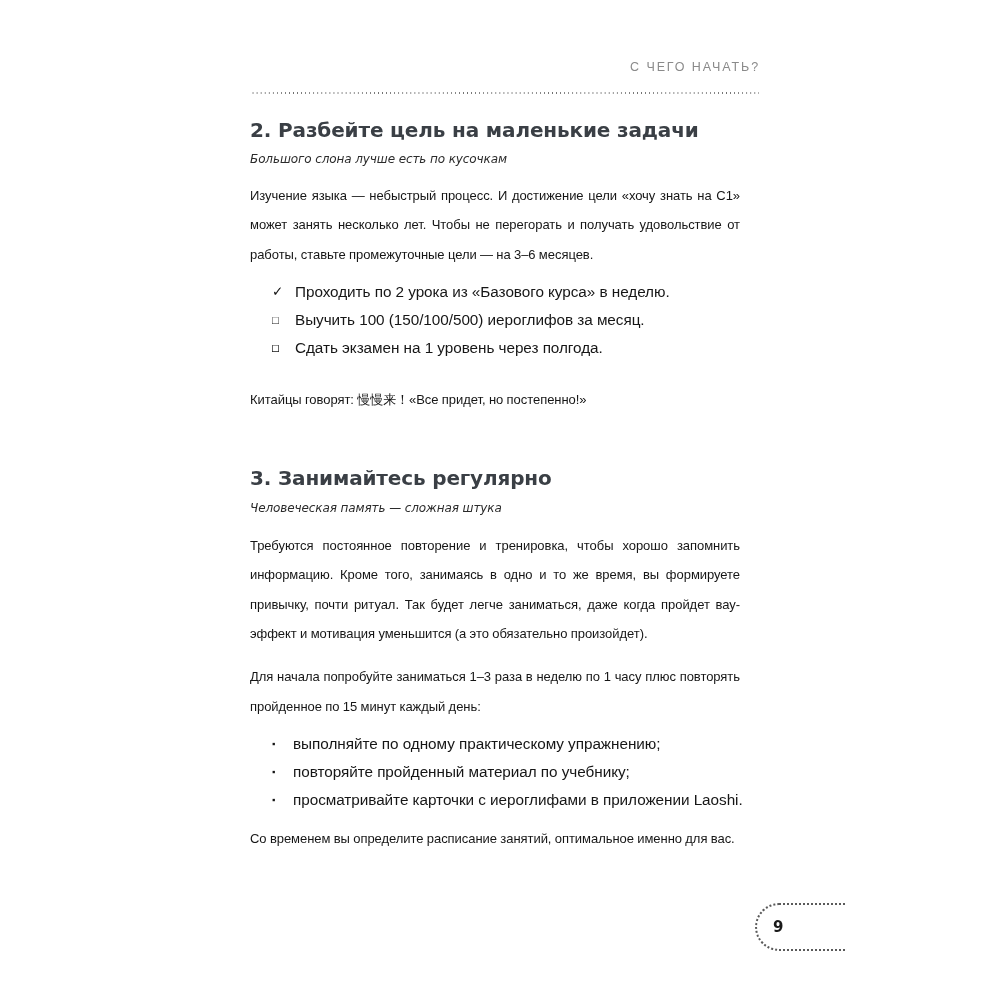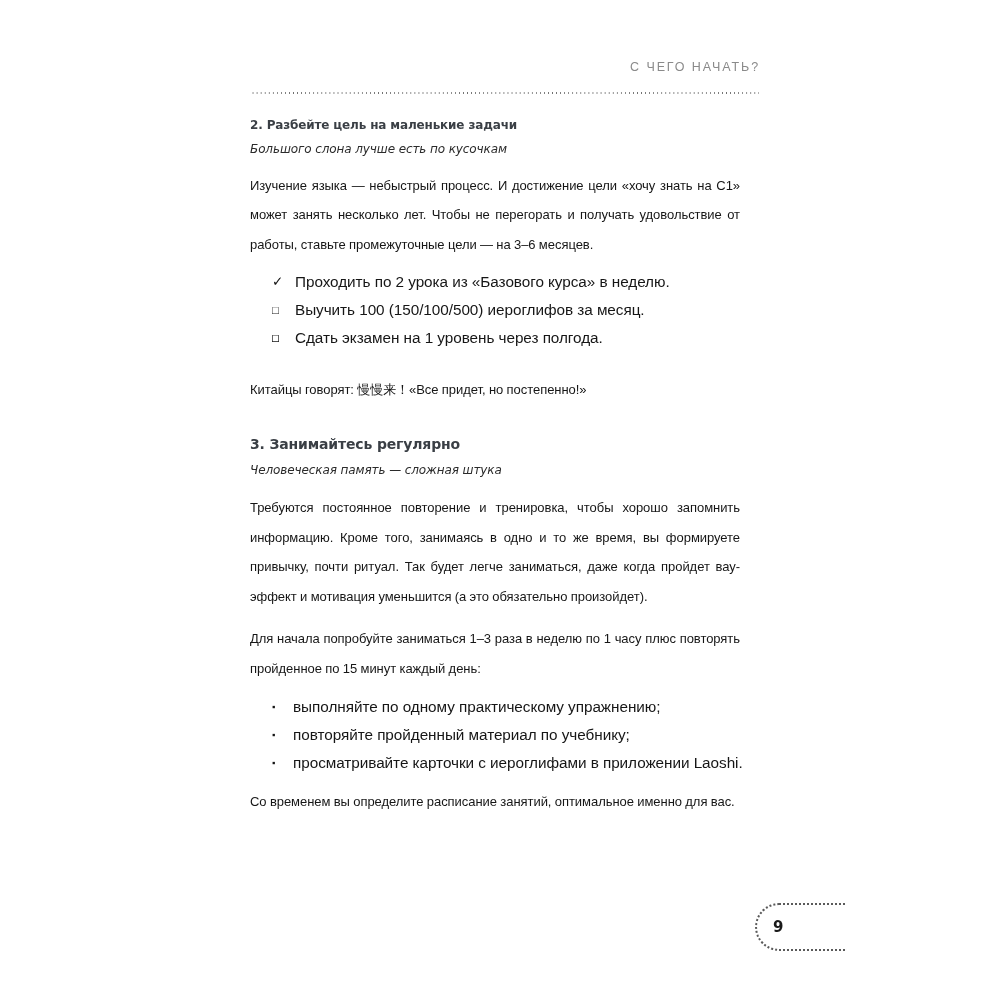--- a/index.html
+++ b/index.html
@@ -51,31 +51,32 @@
   
   .column {
     position: absolute;
     left: 250px;
     top: 118px;
     width: 490px;
   }
 
   h2.section-title {
     font-family: "DejaVu Sans", "Liberation Sans", sans-serif;
-    font-size: 12px;
+    font-size: 20px;
     font-weight: bold;
     color: #3a3f45;
     margin: 0;
     padding: 0;
     letter-spacing: -0.15px;
     line-height: 1.25;
   }
 
   .section-title.s3 {
-    font-size: 14px;
+    font-size: 20px;
+    margin-top: 20px;
   }
 
   p.subtitle {
     font-family: "DejaVu Sans", "Liberation Sans", sans-serif;
     font-style: italic;
     font-size: 12px;
     color: #2b2b2b;
     margin: 0;
     line-height: 1.3;
     letter-spacing: -0.1px;

